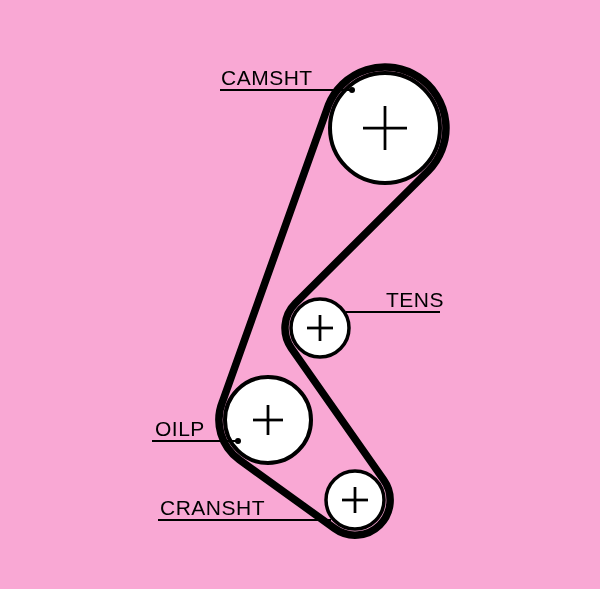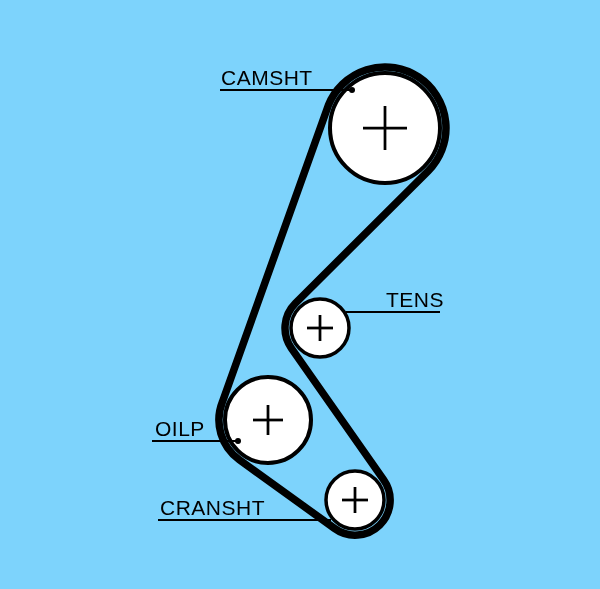--- a/index.html
+++ b/index.html
@@ -5,21 +5,21 @@
   html, body {
     margin: 0;
     padding: 0;
     background: #ffffff;
     font-family: "Liberation Sans", sans-serif;
   }
   .canvas {
     position: relative;
     width: 600px;
     height: 589px;
-    background: #7dd3fc;
+    background: #f9a8d4;
     overflow: hidden;
   }
   svg { display: block; }
   .belt {
     fill: none;
     stroke: #000000;
     stroke-width: 7.5;
     stroke-linejoin: round;
     stroke-linecap: round;
   }

